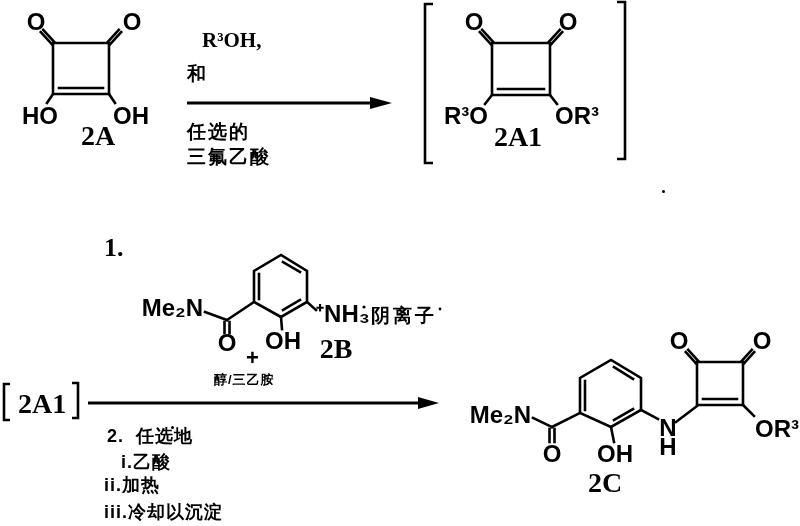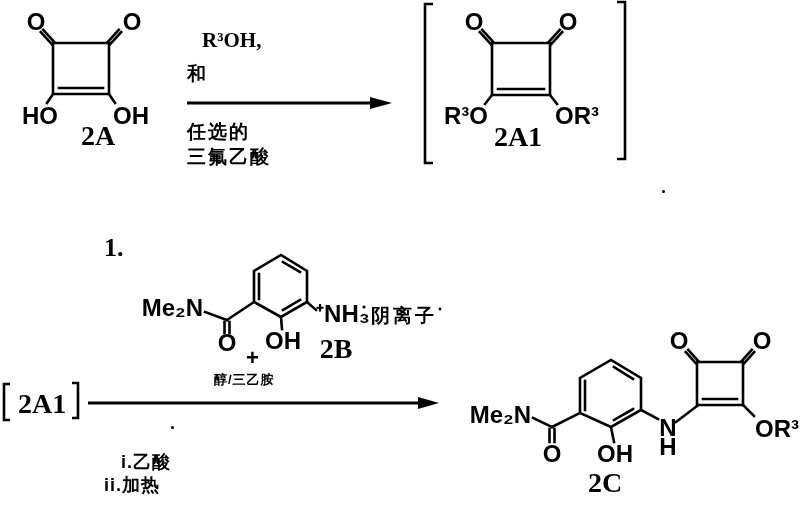--- a/index.html
+++ b/index.html
@@ -109,22 +109,24 @@
     <path class="brk" d="M10,3 L4,3 L4,39 L10,39"></path>
     <path class="brk" d="M72,2 L78,2 L78,37 L72,37"></path>
     <text class="slbl" x="18" y="32" text-anchor="start">2A1</text>
   </svg>
 
   <svg style="left:86px;top:392px" width="356" height="22" viewBox="0 0 356 22">
     <line class="arrowline" x1="2" y1="11" x2="334" y2="11"></line>
     <polygon class="ah" points="332,5 353,11 332,17"></polygon>
   </svg>
 
+  <div class="t steps" style="left:107px;top:427px">2.  任选地</div>
   <div class="t steps" style="left:121px;top:453px">i.乙酸</div>
   <div class="t steps" style="left:104px;top:476px">ii.加热</div>
+  <div class="t steps" style="left:104px;top:503px">iii.冷却以沉淀</div>
 
   <svg style="left:465px;top:315px" width="335" height="155" viewBox="0 0 335 155">
     <text class="atom" x="66" y="108" text-anchor="end">Me₂N</text>
     <line class="bond" x1="68" y1="103" x2="87" y2="112"></line>
     <line class="bond" x1="84.5" y1="114" x2="84.5" y2="127"></line>
     <line class="bond" x1="89.5" y1="114" x2="89.5" y2="127"></line>
     <text class="atom" x="87" y="147" text-anchor="middle">O</text>
     <line class="bond" x1="87" y1="112" x2="115" y2="98"></line>
     <polygon class="ring" points="146,112 115,98 115,63 146,45 176,63 176,95"></polygon>
     <line class="bond" x1="120" y1="66" x2="120" y2="95"></line>

